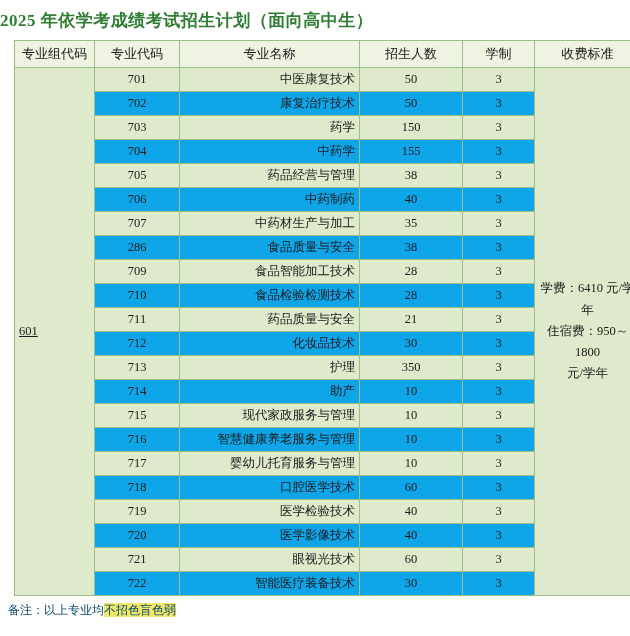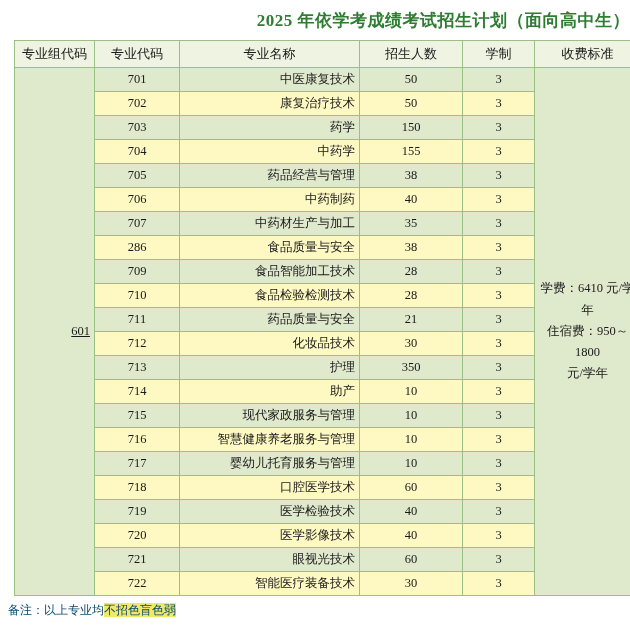--- a/index.html
+++ b/index.html
@@ -14,21 +14,21 @@
     color: #1a1a1a;
     overflow: hidden;
   }
   .page {
     width: 630px;
     height: 636px;
     position: relative;
     box-sizing: border-box;
   }
   .title {
-    text-align: right;
+    text-align: left;
     font-size: 17px;
     font-weight: bold;
     color: #2e7d32;
     padding: 9px 0 8px 0;
     letter-spacing: 0.5px;
     font-family: "Liberation Serif", serif;
   }
   table.plan {
     border-collapse: collapse;
     width: 626px;
@@ -57,24 +57,24 @@
   .col-major-name { width: 180px; }
   .col-count { width: 103px; }
   .col-years { width: 72px; }
   .col-fee { width: 106px; }
 
   td.c { text-align: center; }
   td.l { text-align: right; padding-left: 8px; }
 
   
   tr.shade td { background: #dfe9cc; }
-  tr.plain td { background: #fef9c3; }
+  tr.plain td { background: #0ea5e9; }
 
   td.group-cell {
-    text-align: right;
+    text-align: left;
     vertical-align: middle;
     background: #ffffff;
     font-size: 13px;
     text-decoration: underline;
   }
   td.fee-cell {
     text-align: center;
     vertical-align: middle;
     background: #ffffff;
     font-size: 12px;

